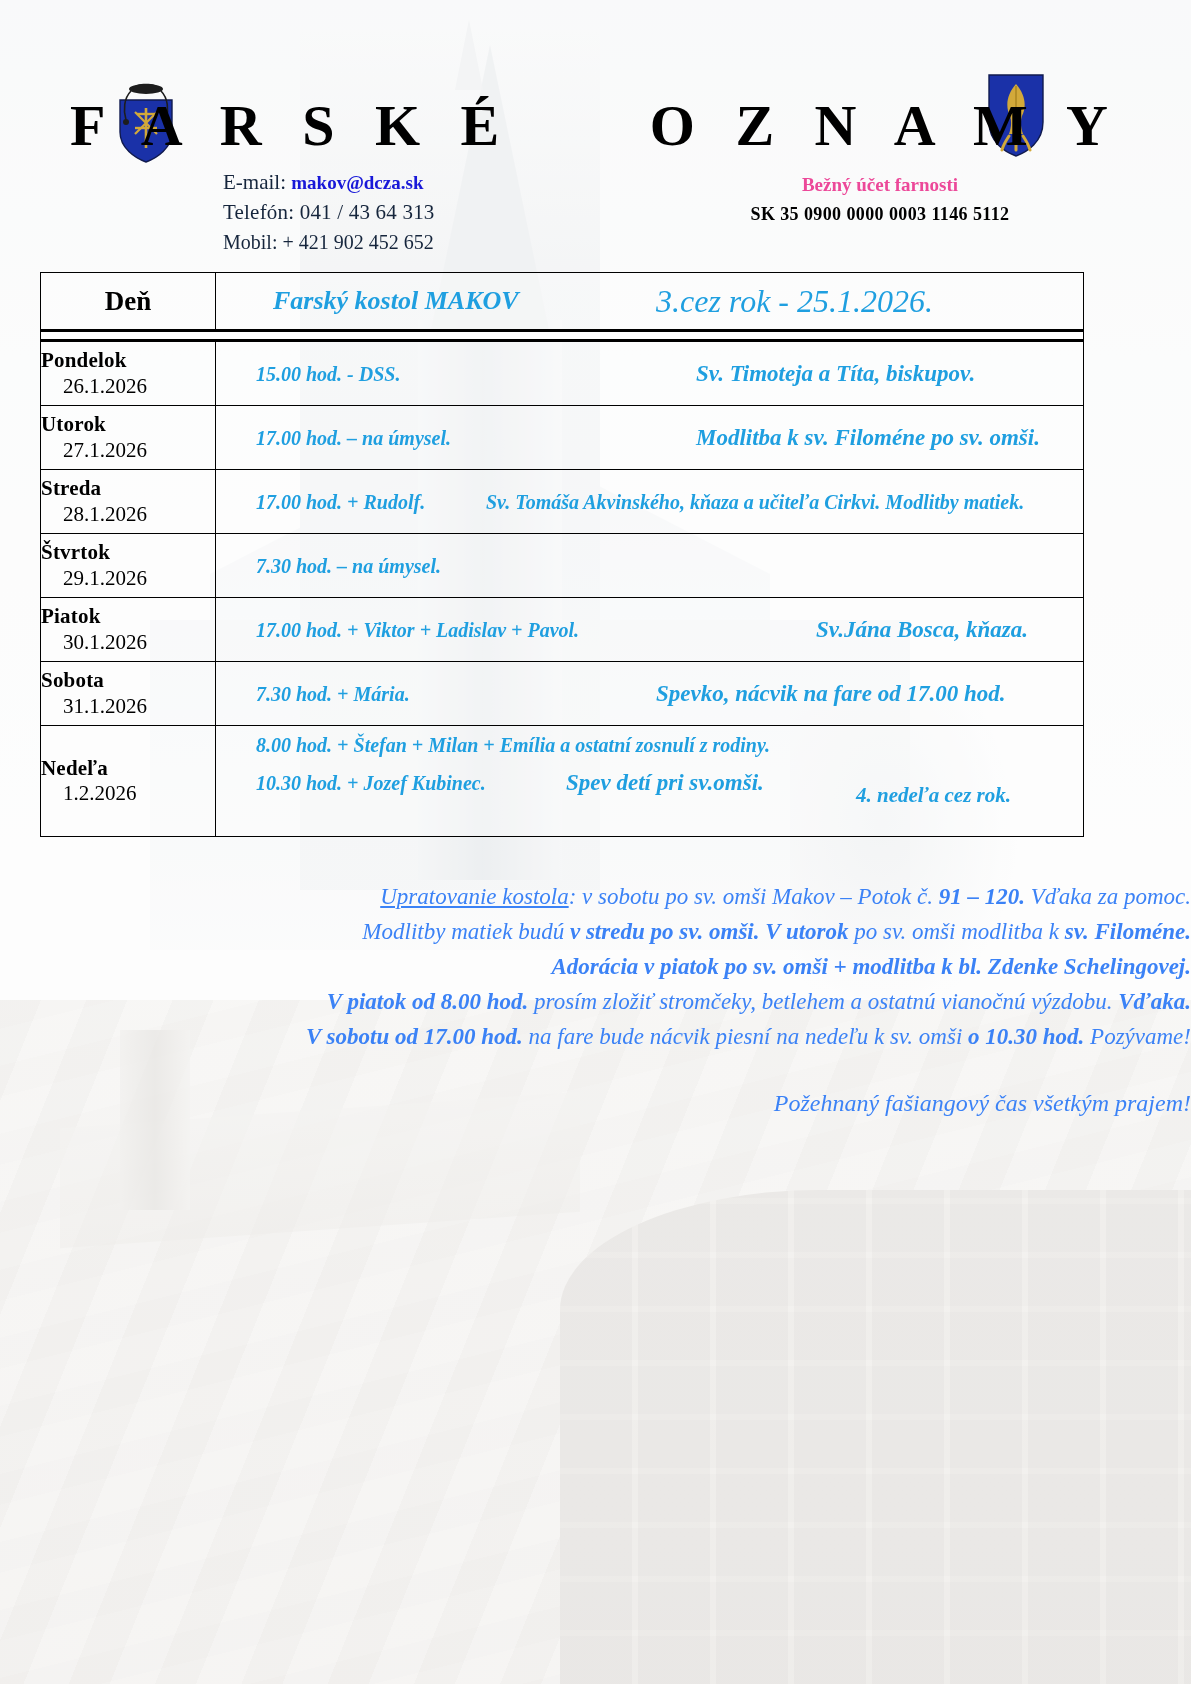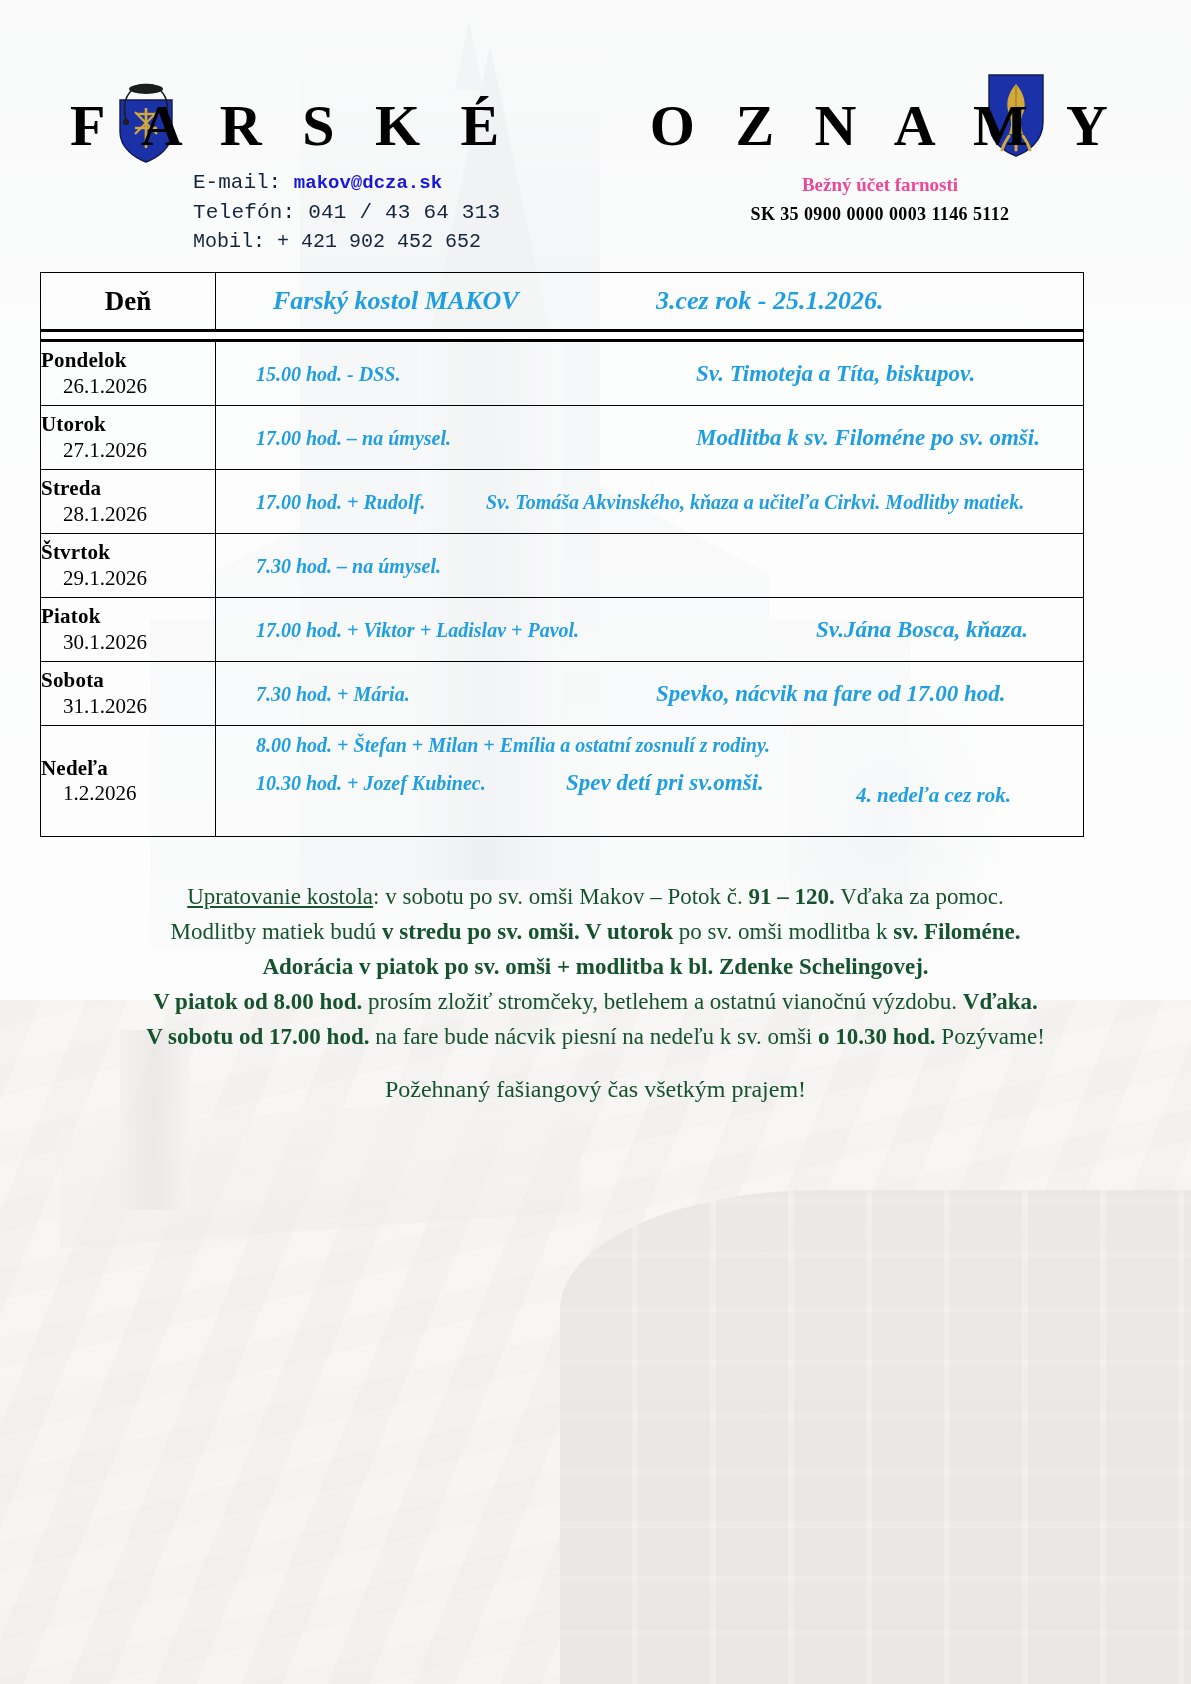--- a/index.html
+++ b/index.html
@@ -143,26 +143,25 @@
     font-family: "Liberation Serif", "DejaVu Serif", serif;
     font-size: 58px;
     font-weight: bold;
     letter-spacing: 13px;
     color: #000000;
     white-space: pre;
   }
 
   .contact {
     position: absolute;
-    left: 193px;
+    left: 223px;
     top: 168px;
     font-size: 21px;
     color: #15253c;
     line-height: 1.42;
-    font-family: Liberation Mono, monospace;
   }
   .contact .lbl { color: #15253c; }
   .contact .mail {
     color: #1818d8;
     font-weight: bold;
     font-size: 19px;
   }
   .contact .tel-line { font-size: 21px; letter-spacing: .2px; }
   .contact .mob-line { font-size: 20px; }
 
@@ -224,22 +223,22 @@
     font-size: 26px;
     font-weight: bold;
     font-style: italic;
     color: #1f9fe0;
     white-space: nowrap;
   }
   .hdr-main .t2 {
     position: absolute;
     left: 440px; top: 50%;
     transform: translateY(-50%);
-    font-size: 26px;
-    font-weight: bold;
+    font-size: 32px;
+    font-weight: normal;
     font-style: italic;
     color: #1f9fe0;
     white-space: nowrap;
   }
   .thick-sep td {
     border: none;
     padding: 0;
     height: 7px;
     background: #fff;
   }
@@ -335,30 +334,31 @@
     color: #1f9fe0;
     white-space: nowrap;
     margin-top: 12px;
   }
 
   
   .announce {
     position: absolute;
     left: 0; right: 0;
     top: 880px;
-    text-align: center;
-    color: #14532d;
+    text-align: right;
+    color: #3b82f6;
     font-size: 23px;
     line-height: 1.52;
+    font-style: italic;
   }
   .announce p { margin: 0; }
   .announce .b { font-weight: bold; }
   .announce .u { text-decoration: underline; }
   .announce .closing {
-    margin-top: 16px;
+    margin-top: 30px;
     font-size: 24px;
   }
 </style>
 </head>
 <body>
 
 <div class="page">
 
   <div class="bg-photo">
     <div class="bg-sky"></div>

